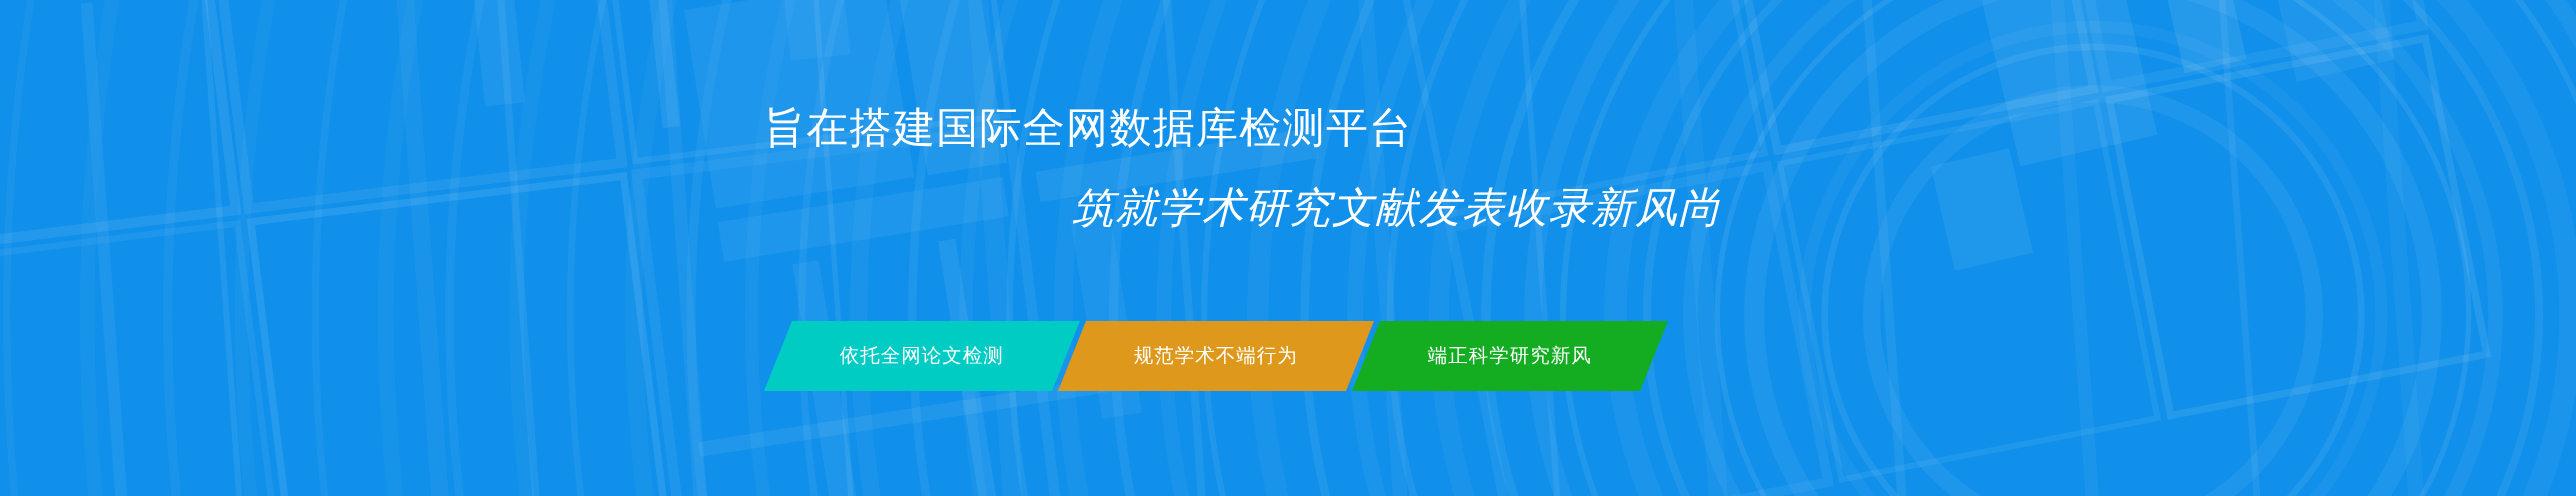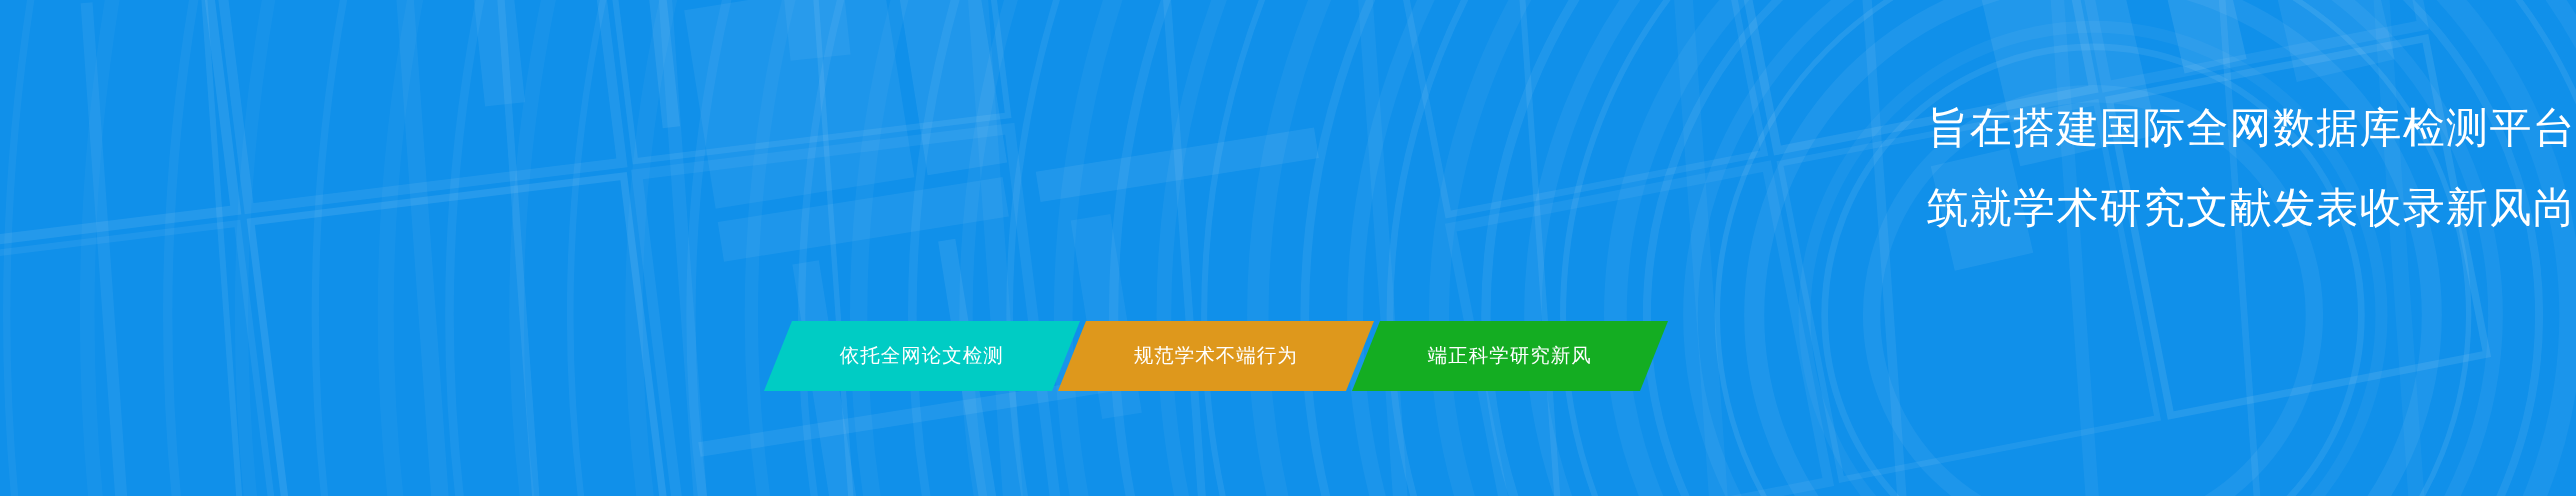--- a/index.html
+++ b/index.html
@@ -9,21 +9,20 @@
     background: #ffffff;
   }
 
   #banner {
     position: relative;
     width: 2576px;
     height: 496px;
     overflow: hidden;
     background: #1090ea;
     font-family: "Liberation Sans", "DejaVu Sans", sans-serif;
-    text-align: right;
     -webkit-font-smoothing: antialiased;
   }
 
   
   #bg-art {
     position: absolute;
     inset: 0;
     width: 100%;
     height: 100%;
     display: block;
@@ -42,21 +41,21 @@
   .headline-line {
     color: #ffffff;
     font-size: 42px;
     line-height: 1.0;
     font-weight: 400;
     letter-spacing: 1.3px;
     white-space: nowrap;
   }
 
   .headline-line.l1 { margin-left: 763px; margin-bottom: 38px; }
-  .headline-line.l2 { margin-left: 1072px; }
+  .headline-line.l2 { margin-left: 1072px; font-style: italic; }
 
   
   .badge-strip {
     position: absolute;
     left: 778px;
     top: 321px;
     height: 70px;
     display: flex;
     align-items: stretch;
     z-index: 5;

